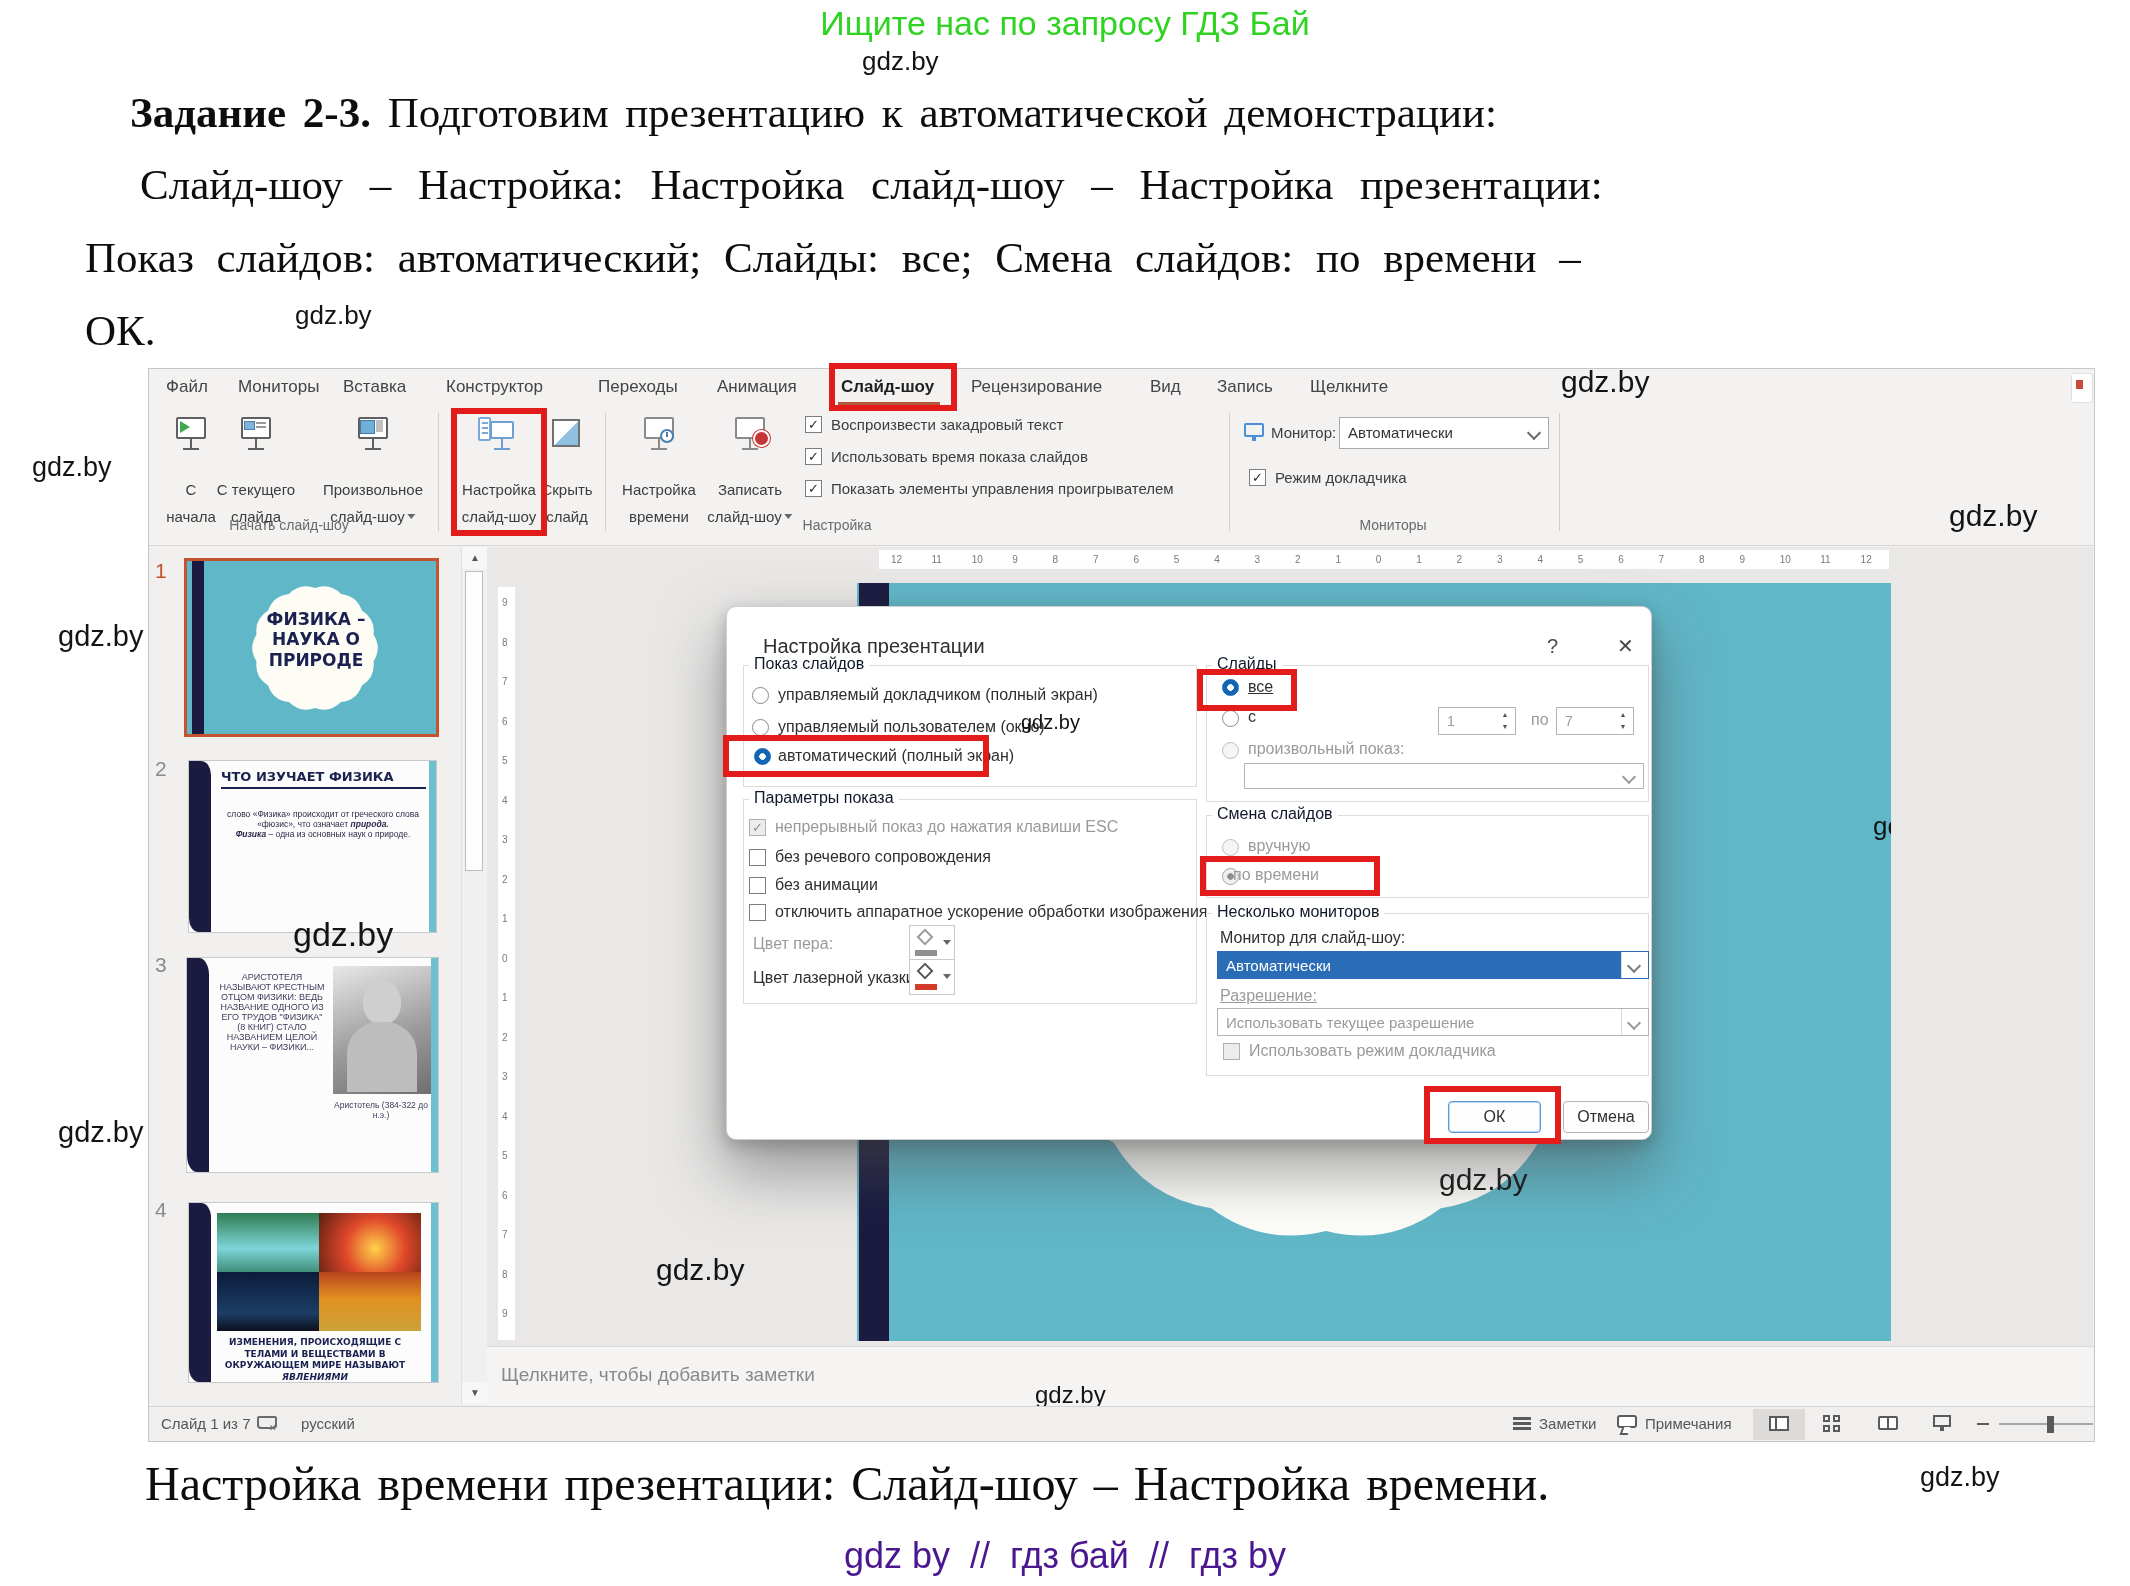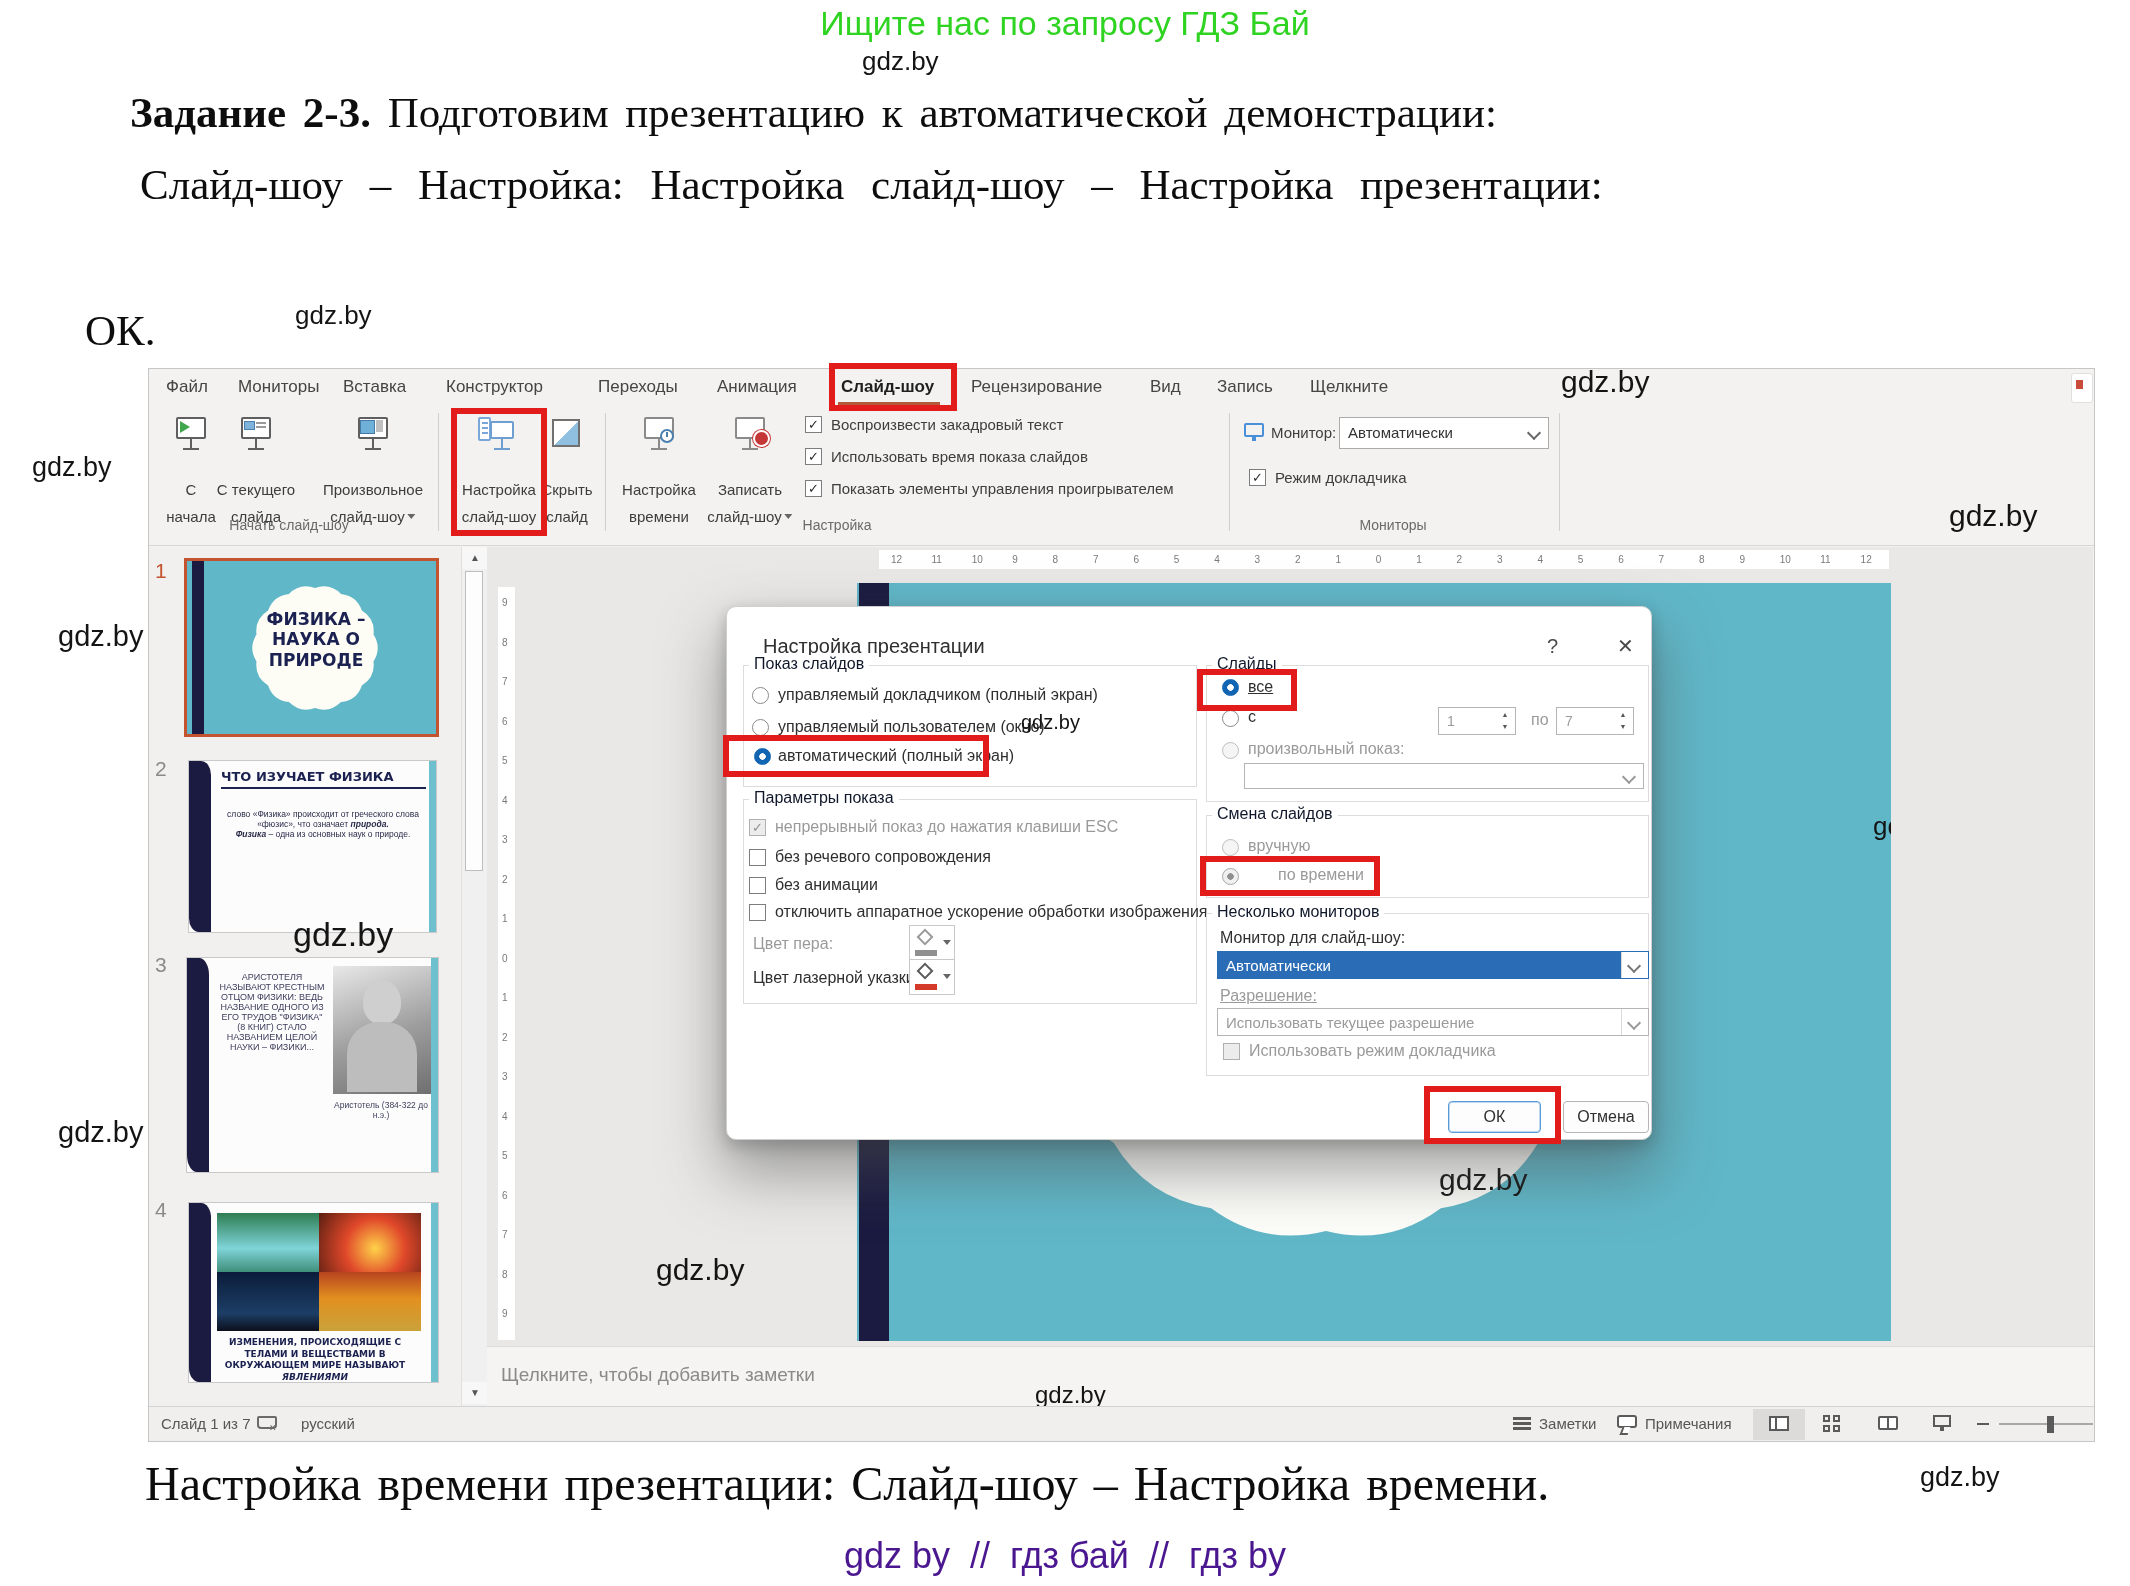--- a/index.html
+++ b/index.html
@@ -121,20 +121,21 @@
 <div id="stage">
 
   <div class="abs promo">Ищите нас по запросу ГДЗ Бай</div>
   <div class="wm" style="left:862px;top:46px;font-size:26px;">gdz.by</div>
 
   <div class="abs serif task-line" style="left:130px;top:88px;word-spacing:6px;">
     <b>Задание 2-3.</b>
     <span>Подготовим презентацию к автоматической демонстрации:</span>
   </div>
   <div class="abs serif task-line" style="left:140px;top:160px;word-spacing:16px;">Слайд-шоу – Настройка: Настройка слайд-шоу – Настройка презентации:</div>
+  <div class="abs serif task-line" style="left:85px;top:233px;word-spacing:12px;">Показ слайдов: автоматический; Слайды: все; Смена слайдов: по времени –</div>
   <div class="abs serif task-line" style="left:85px;top:306px;">ОК.</div>
   <div class="wm" style="left:295px;top:300px;font-size:26px;">gdz.by</div>
   <div class="wm" style="left:32px;top:452px;font-size:27px;">gdz.by</div>
   <div class="wm" style="left:58px;top:620px;font-size:29px;">gdz.by</div>
   <div class="wm" style="left:58px;top:1116px;font-size:29px;">gdz.by</div>
 
   <div id="win" class="abs">
 
     <div class="tab" style="left:17px;">Файл</div>
     <div class="tab" style="left:89px;">Мониторы</div>
@@ -457,21 +458,21 @@
     <div class="rlbl dim" style="left:521px;top:133px;">произвольный показ:</div>
     <div class="dd dim" style="left:517px;top:156px;width:400px;height:26px;">
       <span class="vchev" style="right:9px;top:8px;border-color:#999;"></span>
     </div>
 
     <div class="groupbox" style="left:479px;top:208px;width:443px;height:83px;"></div>
     <div class="gb-lbl" style="left:485px;top:198px;">Смена слайдов</div>
     <span class="radio dis" style="left:495px;top:232px;"></span>
     <div class="rlbl dim" style="left:521px;top:230px;">вручную</div>
     <span class="radio selgray" style="left:495px;top:261px;"></span>
-    <div class="rlbl dim" style="left:551px;top:259px;">по времени</div>
+    <div class="rlbl dim" style="left:506px;top:259px;">по времени</div>
     <div class="redbox" style="left:473px;top:249px;width:180px;height:40px;"></div>
 
     <div class="groupbox" style="left:479px;top:306px;width:443px;height:163px;"></div>
     <div class="gb-lbl" style="left:485px;top:296px;">Несколько мониторов</div>
     <div class="rlbl" style="left:493px;top:322px;">Монитор для слайд-шоу:</div>
     <div class="dd blue" style="left:490px;top:344px;width:432px;height:28px;">
       <span class="abs" style="left:8px;top:5px;">Автоматически</span>
       <span class="chevbox">
           <span class="vchev" style="right:9px;top:9px;border-color:#777;"></span>
         </span>

